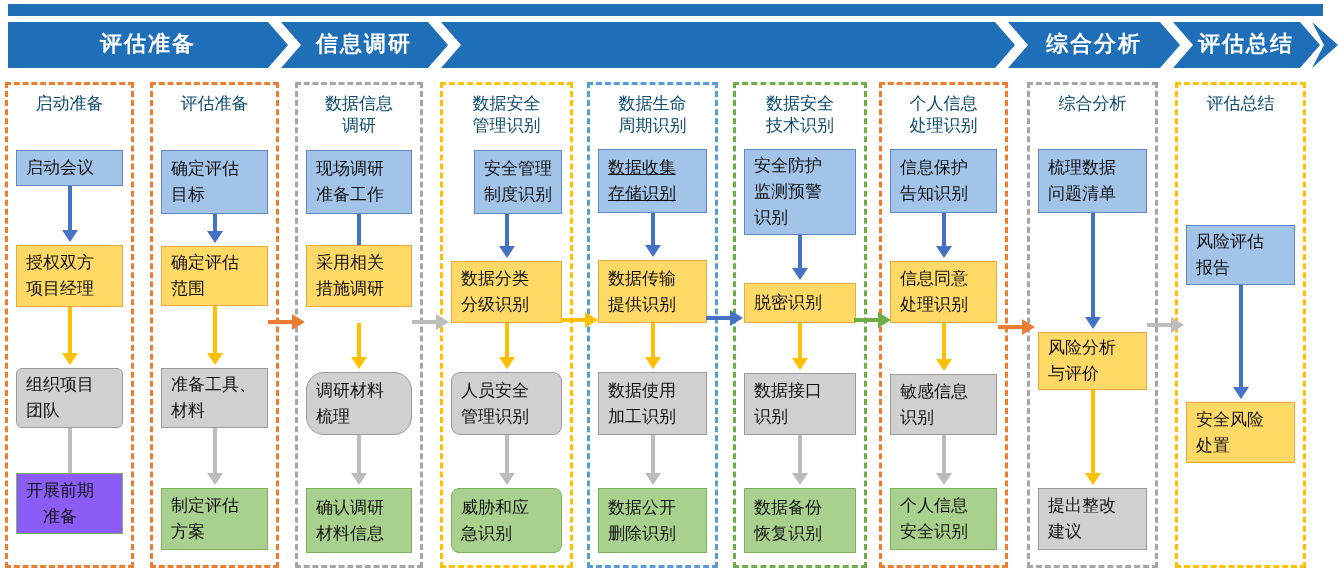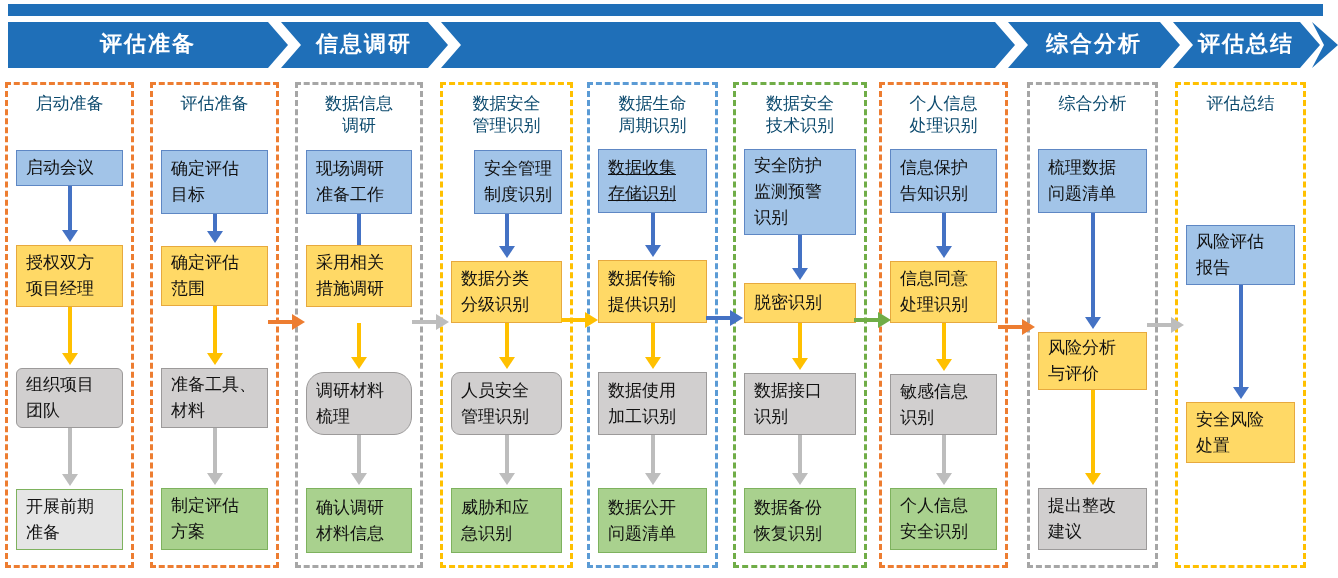--- a/index.html
+++ b/index.html
@@ -56,21 +56,21 @@
           </svg>
         </div>
         <div class="fbox" style="top: 283px; min-height: 60px; background: rgb(209, 207, 207); border-color: rgb(156, 154, 154); border-radius: 6px;">组织项目
 团队</div>
         <div class="varrow" style="left: calc(50% - 10px); top: 343px;">
           <svg width="20" height="58">
             <line x1="10" y1="0" x2="10" y2="48" stroke="#BDBDBD" stroke-width="4"></line>
             <polygon points="2,46 18,46 10,58" fill="#BDBDBD"></polygon>
           </svg>
         </div>
-        <div class="fbox" style="top: 404px; min-height: 61px; background: #e5e5e5; border-color: rgb(126, 178, 94);">开展前期
+        <div class="fbox" style="top: 388px; min-height: 61px; background: #8b5cf6; border-color: rgb(126, 178, 94); text-align: center;">开展前期
 准备</div>
       </div>
       <div class="col" style="left: 150px; top: 82px; width: 129px; height: 486px; border-color: rgb(237, 125, 49);">
         <div class="ctitle">评估准备</div>
         <div class="fbox" style="top: 65px; min-height: 64px; background: rgb(162, 196, 232); border-color: rgb(94, 135, 196);">确定评估
 目标</div>
         <div class="varrow" style="left: calc(50% - 10px); top: 129px;">
           <svg width="20" height="29">
             <line x1="10" y1="0" x2="10" y2="19" stroke="#4472C4" stroke-width="4"></line>
             <polygon points="2,17 18,17 10,29" fill="#4472C4"></polygon>
@@ -145,21 +145,21 @@
           </svg>
         </div>
         <div class="fbox" style="top: 287px; min-height: 63px; background: rgb(209, 207, 207); border-color: rgb(156, 154, 154); border-radius: 9px;">人员安全
 管理识别</div>
         <div class="varrow" style="left: calc(50% - 10px); top: 350px;">
           <svg width="20" height="50">
             <line x1="10" y1="0" x2="10" y2="40" stroke="#BDBDBD" stroke-width="4"></line>
             <polygon points="2,38 18,38 10,50" fill="#BDBDBD"></polygon>
           </svg>
         </div>
-        <div class="fbox" style="top: 403px; min-height: 65px; background: rgb(169, 209, 142); border-color: rgb(126, 178, 94);">威胁和应
+        <div class="fbox" style="top: 403px; min-height: 65px; background: rgb(169, 209, 142); border-color: rgb(126, 178, 94); border-radius: 8px;">威胁和应
 急识别</div>
       </div>
       <div class="col" style="left: 587px; top: 82px; width: 131px; height: 486px; border-color: rgb(91, 155, 213);">
         <div class="ctitle">数据生命
 周期识别</div>
         <div class="fbox" style="top: 64px; min-height: 64px; background: rgb(162, 196, 232); border-color: rgb(94, 135, 196); text-decoration: underline;">数据收集
 存储识别</div>
         <div class="varrow" style="left: calc(50% - 10px); top: 128px;">
           <svg width="20" height="44">
             <line x1="10" y1="0" x2="10" y2="34" stroke="#4472C4" stroke-width="4"></line>
@@ -176,21 +176,21 @@
         </div>
         <div class="fbox" style="top: 287px; min-height: 63px; background: rgb(209, 207, 207); border-color: rgb(156, 154, 154);">数据使用
 加工识别</div>
         <div class="varrow" style="left: calc(50% - 10px); top: 350px;">
           <svg width="20" height="50">
             <line x1="10" y1="0" x2="10" y2="40" stroke="#BDBDBD" stroke-width="4"></line>
             <polygon points="2,38 18,38 10,50" fill="#BDBDBD"></polygon>
           </svg>
         </div>
         <div class="fbox" style="top: 403px; min-height: 65px; background: rgb(169, 209, 142); border-color: rgb(126, 178, 94);">数据公开
-问题清单</div>
+删除识别</div>
       </div>
       <div class="col" style="left: 733px; top: 82px; width: 134px; height: 486px; border-color: rgb(112, 173, 71);">
         <div class="ctitle">数据安全
 技术识别</div>
         <div class="fbox" style="top: 64px; min-height: 86px; background: rgb(162, 196, 232); border-color: rgb(94, 135, 196);">安全防护
 监测预警
 识别</div>
         <div class="varrow" style="left: calc(50% - 10px); top: 150px;">
           <svg width="20" height="45">
             <line x1="10" y1="0" x2="10" y2="35" stroke="#4472C4" stroke-width="4"></line>

